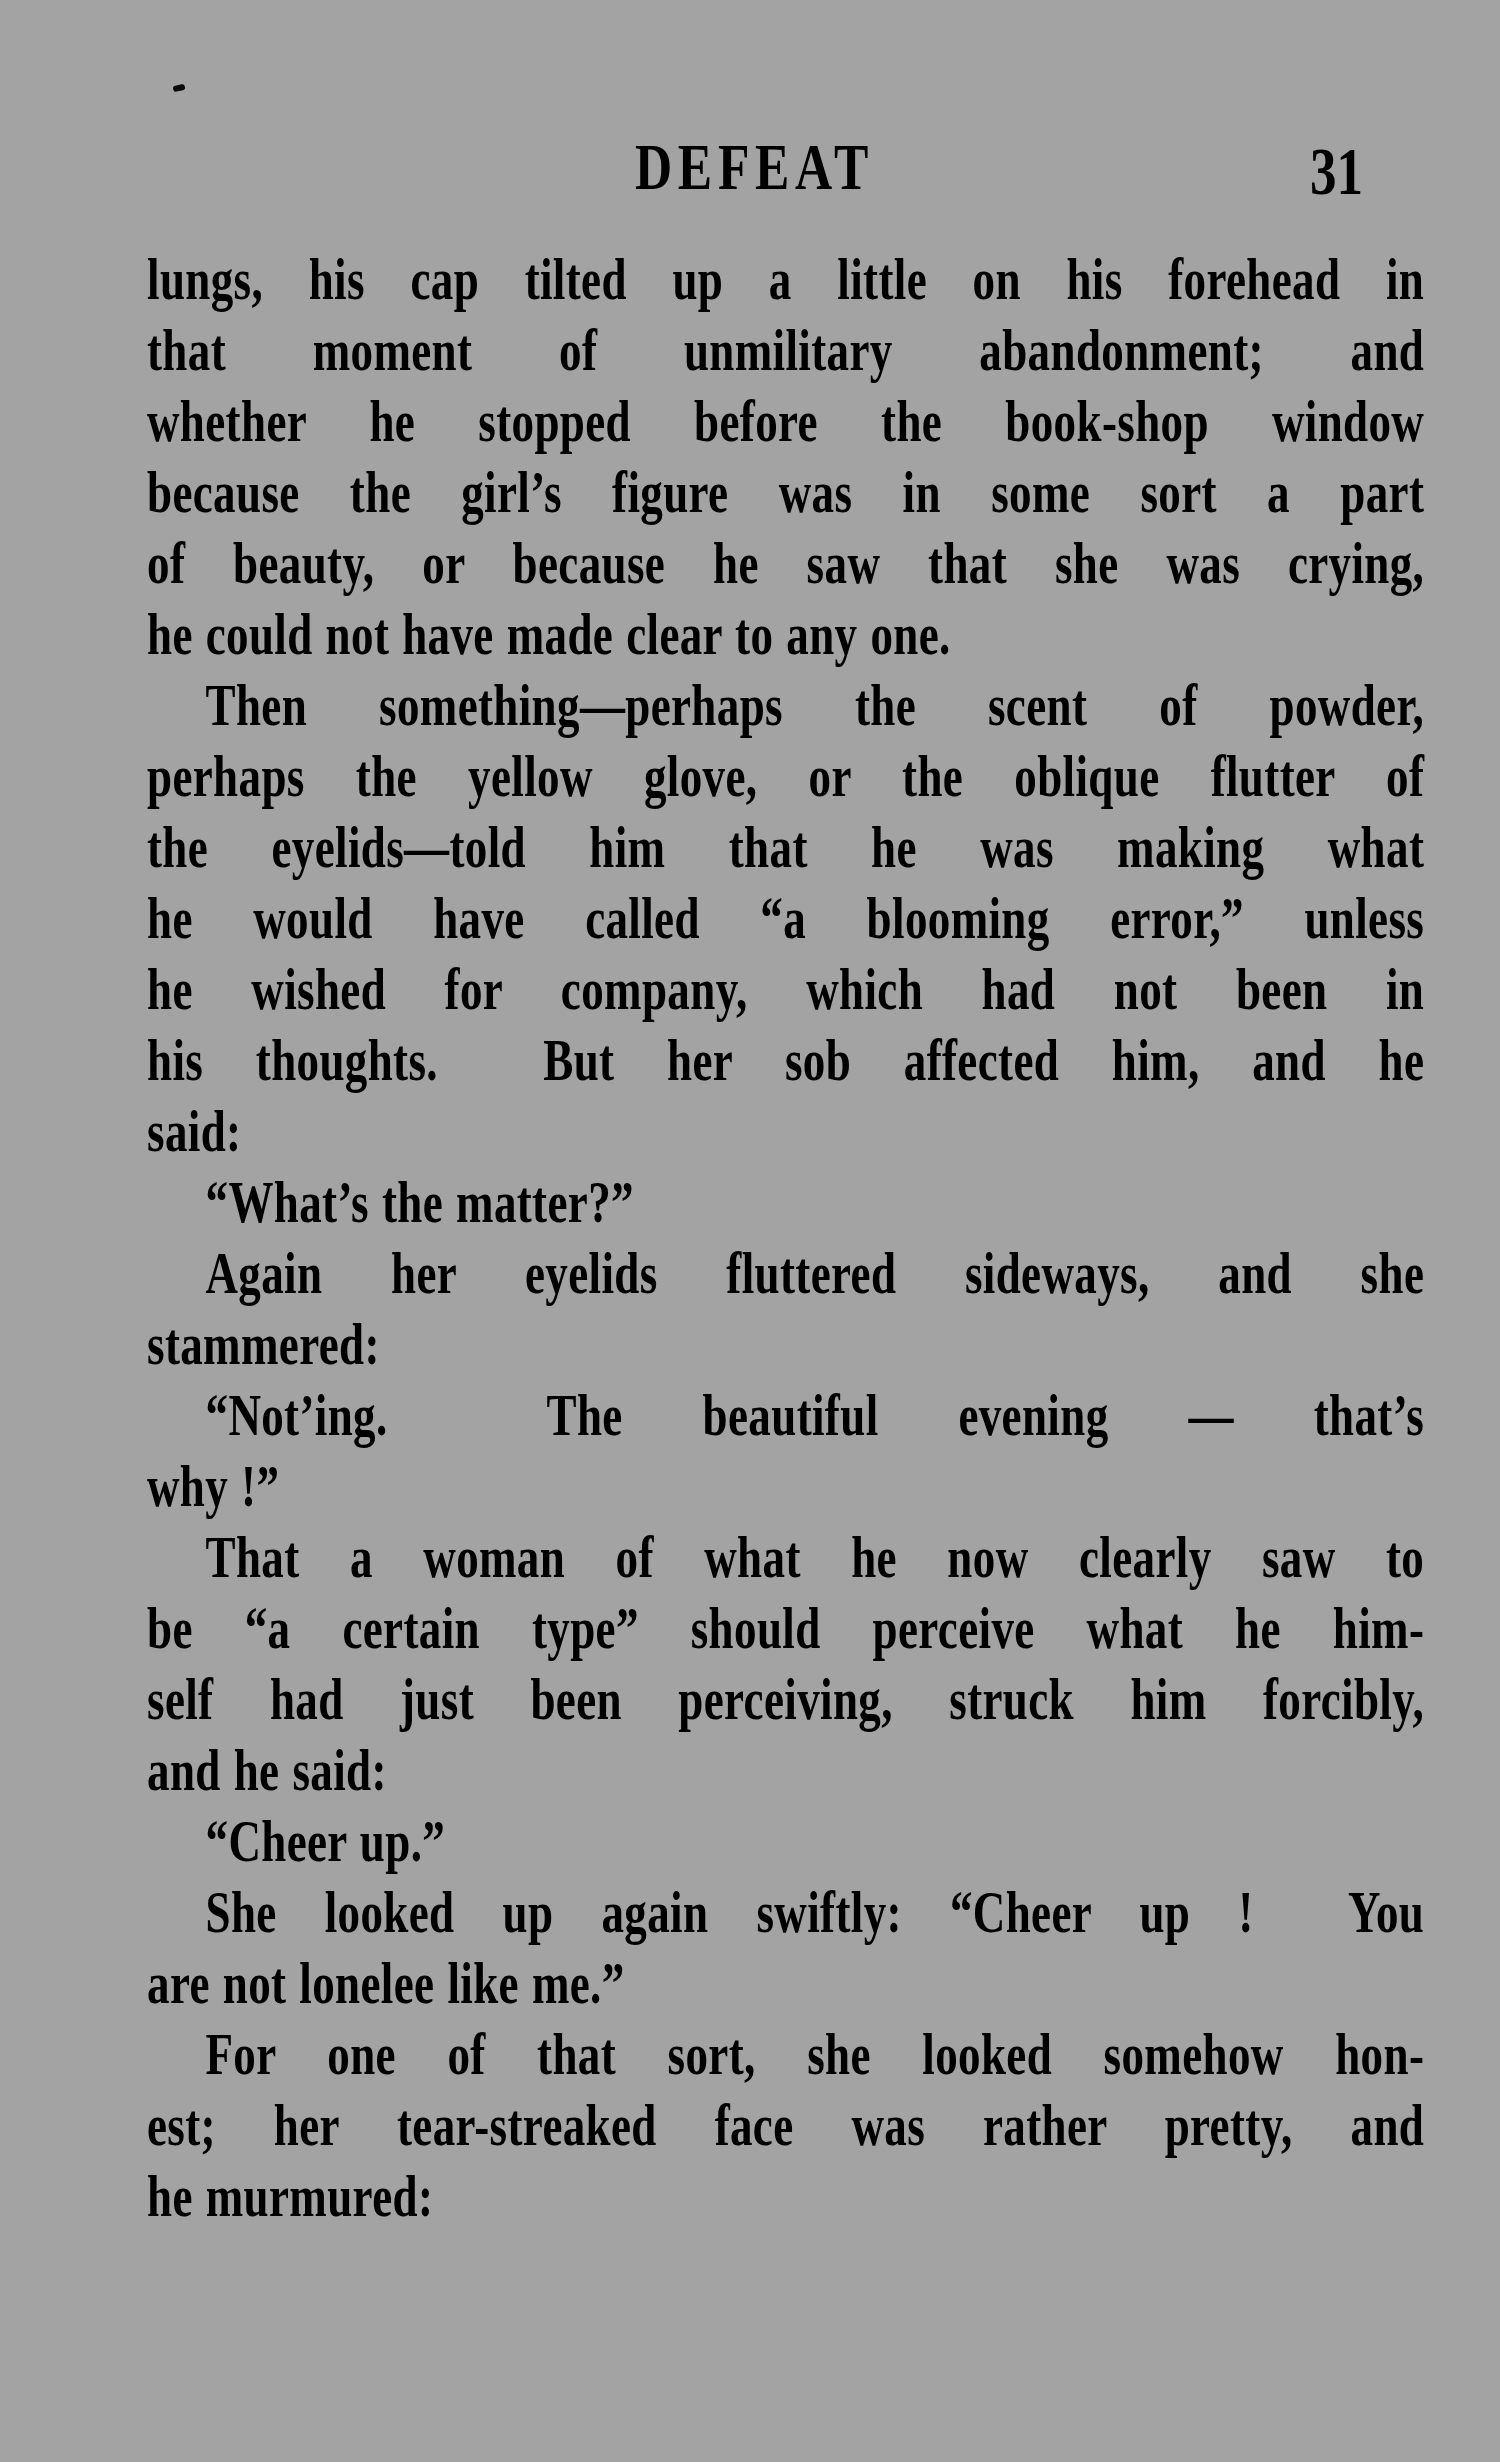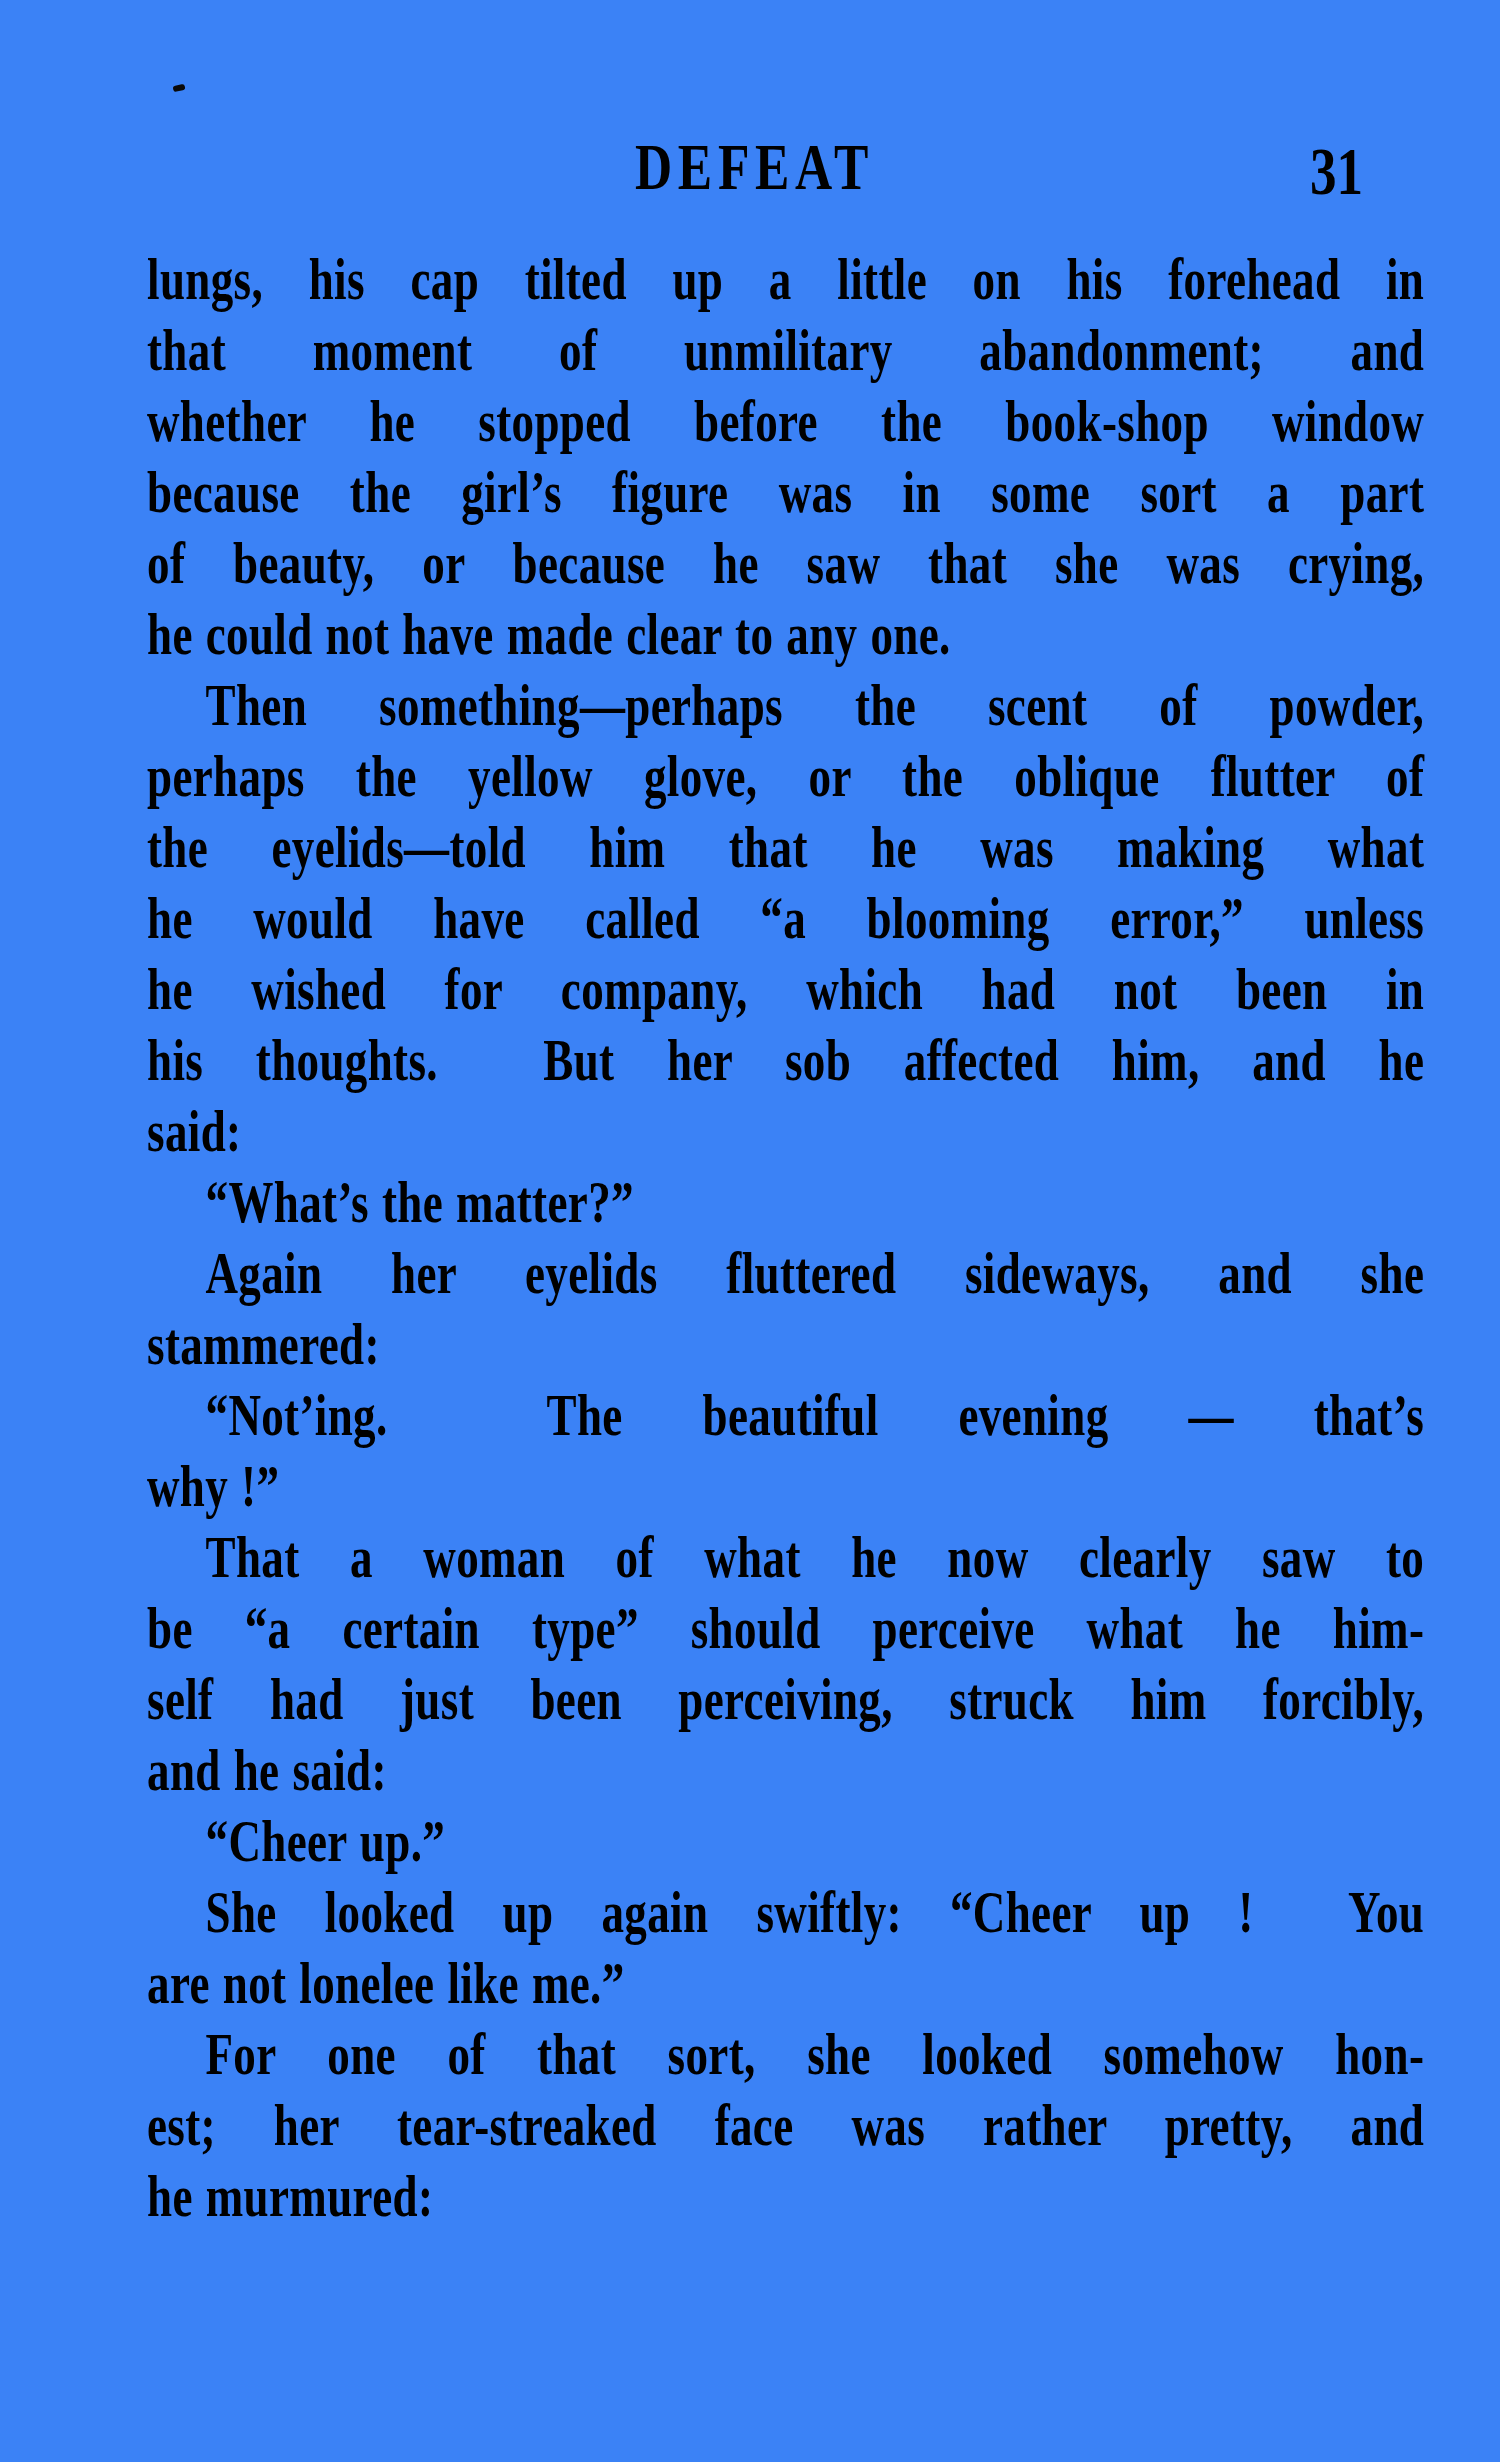--- a/index.html
+++ b/index.html
@@ -4,21 +4,21 @@
 <style>
   html, body {
     margin: 0;
     padding: 0;
     background: #ffffff;
   }
   .page {
     position: relative;
     width: 1501px;
     height: 2462px;
-    background: #3b82f6;
+    background: #a3a3a3;
     color: #000000;
     font-family: "Liberation Serif", "DejaVu Serif", serif;
     overflow: hidden;
   }
   
   .stray-mark {
     position: absolute;
     left: 173px;
     top: 85px;
     width: 12px;

